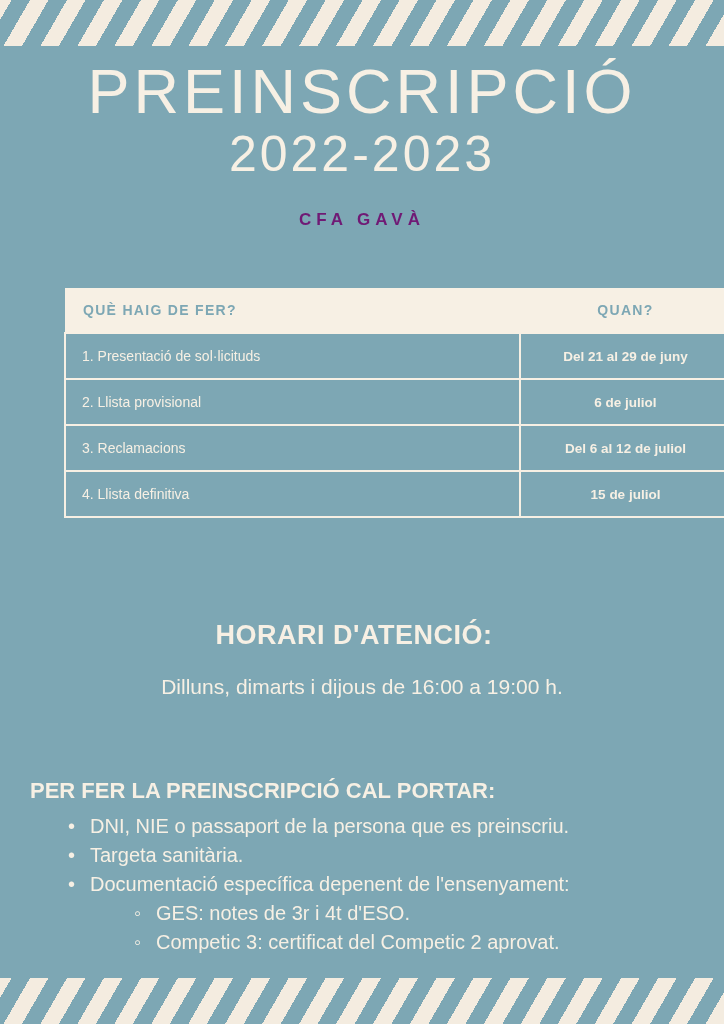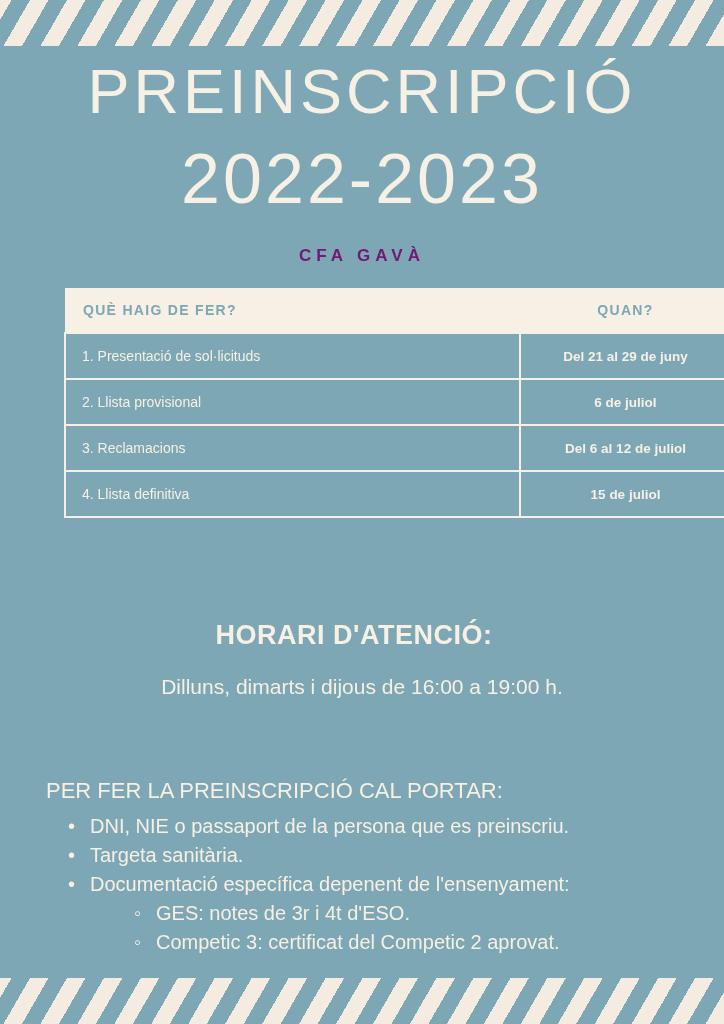--- a/index.html
+++ b/index.html
@@ -43,26 +43,26 @@
   }
   .title-line1 {
     font-size: 63px;
     letter-spacing: 4px;
     line-height: 1.05;
     color: #f7f0e4;
     font-weight: 400;
     margin: 0;
   }
   .title-line2 {
-    font-size: 70px;
+    font-size: 50px;
     letter-spacing: 3px;
     line-height: 1.15;
     color: #f7f0e4;
     font-weight: 400;
-    margin: 15px;
+    margin: 2px;
   }
   .subtitle {
     margin-top: 26px;
     font-size: 17px;
     letter-spacing: 5px;
     font-weight: 700;
     color: #701a75;
   }
 
   
@@ -128,24 +128,24 @@
     text-align: center;
     font-size: 21px;
     line-height: 1.45;
     color: #f7f0e4;
   }
 
   
   .req-title {
     position: absolute;
     top: 778px;
-    left: 46px;
+    left: 30px;
     width: 664px;
     font-size: 22px;
-    font-weight: 400;
+    font-weight: 700;
     color: #f7f0e4;
   }
   .req-list {
     position: absolute;
     top: 812px;
     left: 30px;
     width: 680px;
     margin: 0;
     padding: 0 0 0 38px;
     list-style: none;

